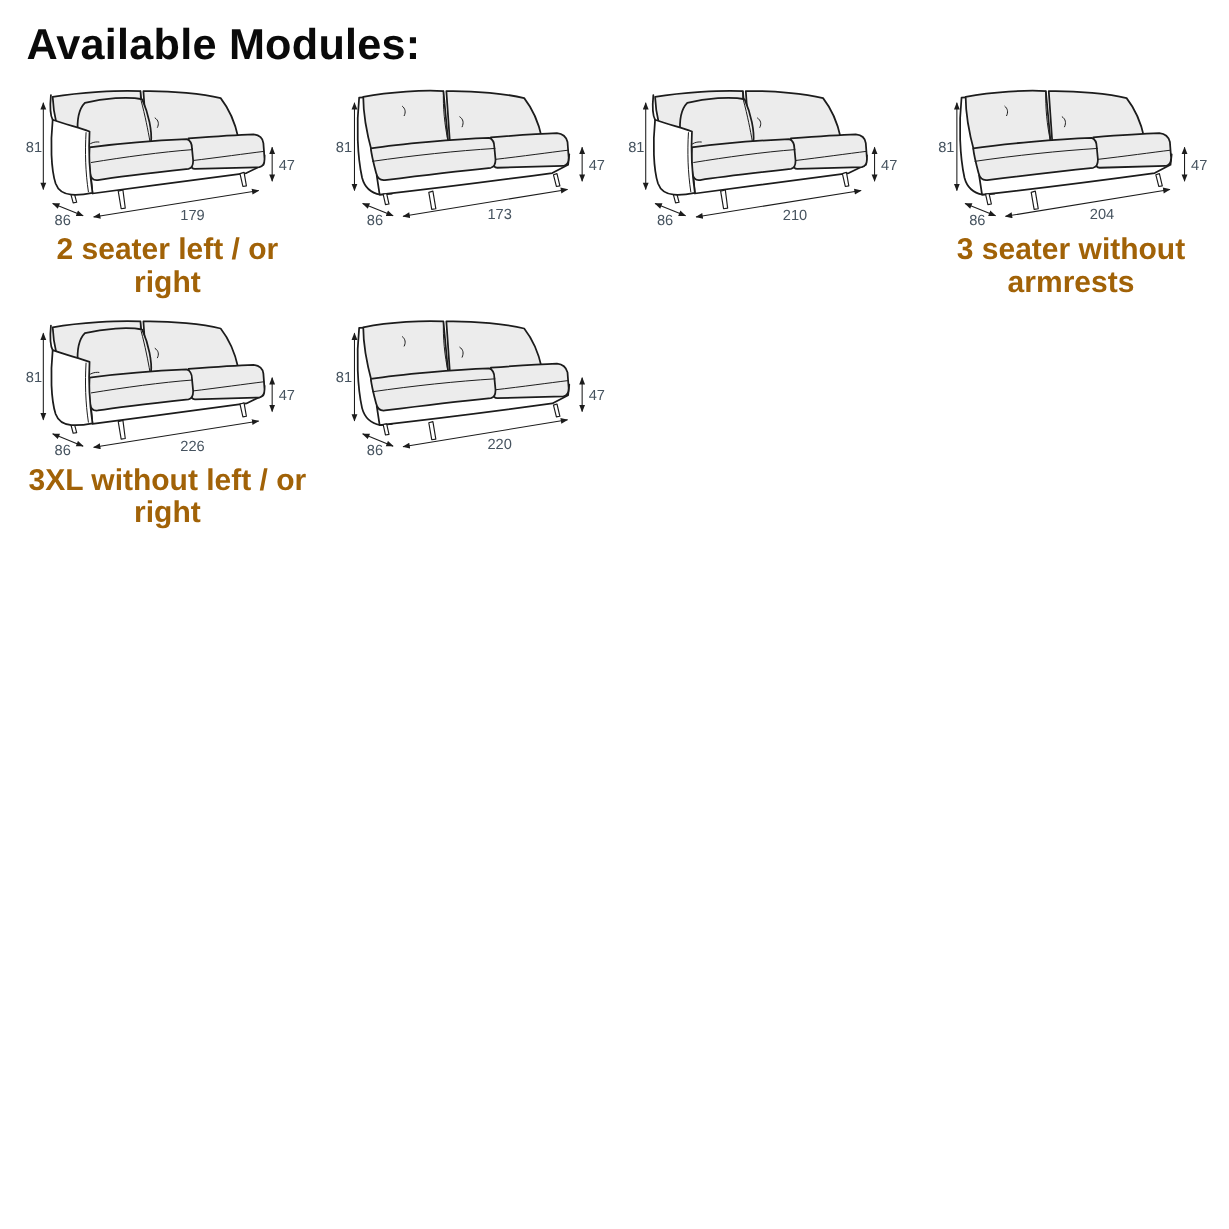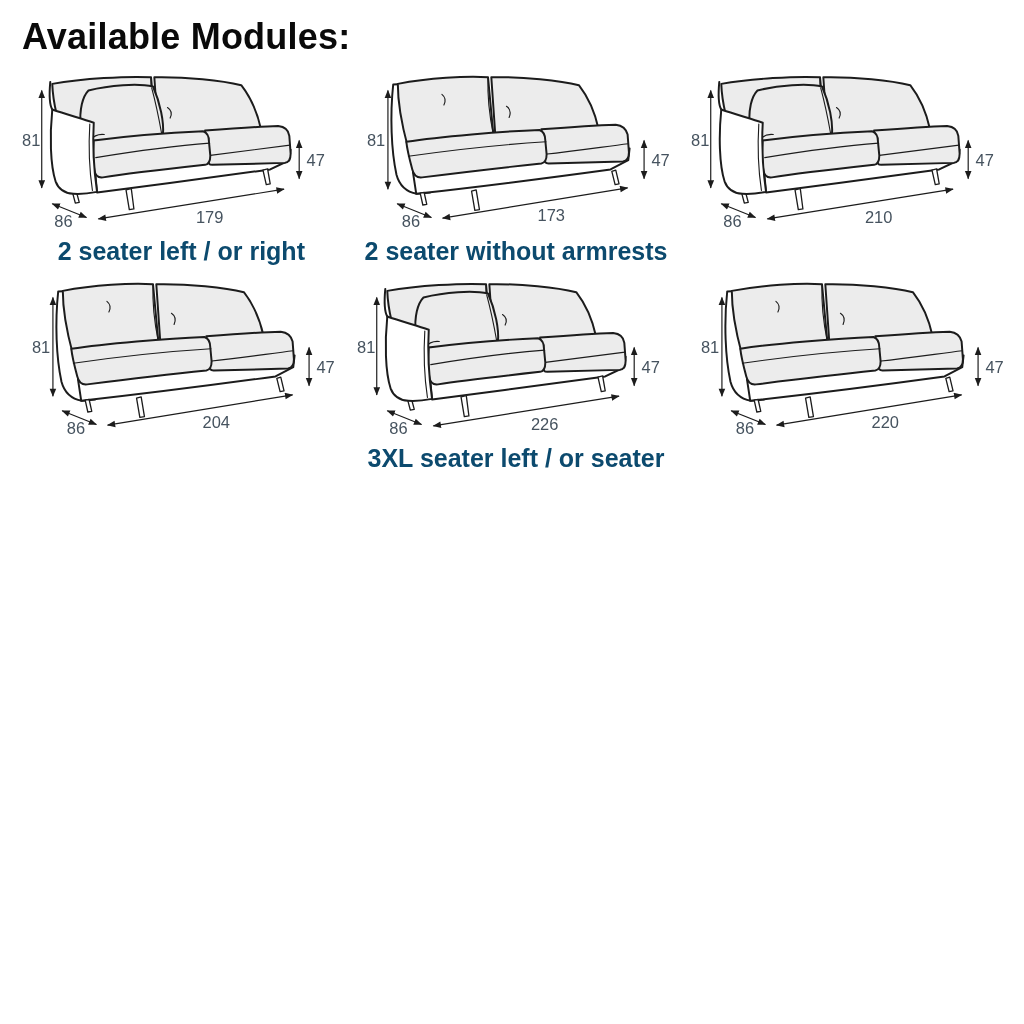--- a/index.html
+++ b/index.html
@@ -1,22 +1,22 @@
 <!DOCTYPE html>
 <html><head>
 <meta charset="utf-8">
 <style>
   html,body{margin:0;padding:0;background:#ffffff;}
   body{width:1024px;height:1024px;overflow:hidden;font-family:"Liberation Sans",sans-serif;}
   .page{padding:10px 12px 0 20px;}
   .page-title{font-size:36px;font-weight:bold;color:#0a0a0a;margin:6px 0 14px 2px;letter-spacing:.2px;}
-  .grid{display:grid;grid-template-columns:1fr 1fr 1fr;column-gap:12px;row-gap:14px;}
+  .grid{display:grid;grid-template-columns:1fr 1fr 1fr 1fr;column-gap:12px;row-gap:14px;}
   figure.module{margin:0;display:flex;flex-direction:column;align-items:center;}
   svg.diagram{width:100%;height:auto;display:block;}
-  figcaption.caption{font-weight:bold;font-size:25px;color:#0c4a6e;text-align:center;margin-top:0;line-height:1.1;}
+  figcaption.caption{font-weight:bold;font-size:25px;color:#a16207;text-align:center;margin-top:0;line-height:1.1;}
   
   .cushion{fill:#ececec;stroke:#1c1c1c;stroke-width:3;stroke-linejoin:round;}
   .frame{fill:#ffffff;stroke:#1c1c1c;stroke-width:3;stroke-linejoin:round;}
   .leg{fill:#ffffff;stroke:#1c1c1c;stroke-width:2;stroke-linejoin:round;}
   .detail{fill:none;stroke:#1c1c1c;stroke-width:1.7;stroke-linecap:round;}
   .thick{fill:none;stroke:#1c1c1c;stroke-width:3;stroke-linecap:round;}
   .dim-line{stroke:#1c1c1c;stroke-width:1.8;fill:none;}
   .dim-label{font-family:"Liberation Sans",sans-serif;font-size:25px;fill:#46535f;text-anchor:middle;}
 </style>
 </head>
@@ -97,21 +97,20 @@
     <figure class="module">
       <svg class="diagram" viewBox="0 0 490 252">
         <use href="#sofa-noarm"></use>
         <g>
           <text class="dim-label" x="32" y="112">81</text>
           <text class="dim-label" x="85" y="236">86</text>
           <text class="dim-label" x="298" y="226">173</text>
           <text class="dim-label" x="464" y="142">47</text>
         </g>
       </svg>
-      <figcaption class="caption">2 seater without armrests</figcaption>
     </figure>
 
     <figure class="module">
       <svg class="diagram" viewBox="0 0 490 252">
         <use href="#sofa-arm"></use>
         <g>
           <text class="dim-label" x="17" y="112">81</text>
           <text class="dim-label" x="66" y="236">86</text>
           <text class="dim-label" x="288" y="229">210</text>
           <text class="dim-label" x="449" y="142">47</text>
@@ -122,33 +121,34 @@
     <figure class="module">
       <svg class="diagram" viewBox="0 0 490 252">
         <use href="#sofa-noarm"></use>
         <g>
           <text class="dim-label" x="32" y="112">81</text>
           <text class="dim-label" x="85" y="236">86</text>
           <text class="dim-label" x="298" y="226">204</text>
           <text class="dim-label" x="464" y="142">47</text>
         </g>
       </svg>
+      <figcaption class="caption">3 seater without armrests</figcaption>
     </figure>
 
     <figure class="module">
       <svg class="diagram" viewBox="0 0 490 252">
         <use href="#sofa-arm"></use>
         <g>
           <text class="dim-label" x="17" y="112">81</text>
           <text class="dim-label" x="66" y="236">86</text>
           <text class="dim-label" x="288" y="229">226</text>
           <text class="dim-label" x="449" y="142">47</text>
         </g>
       </svg>
-      <figcaption class="caption">3XL seater left / or seater</figcaption>
+      <figcaption class="caption">3XL without left / or right</figcaption>
     </figure>
 
     <figure class="module">
       <svg class="diagram" viewBox="0 0 490 252">
         <use href="#sofa-noarm"></use>
         <g>
           <text class="dim-label" x="32" y="112">81</text>
           <text class="dim-label" x="85" y="236">86</text>
           <text class="dim-label" x="298" y="226">220</text>
           <text class="dim-label" x="464" y="142">47</text>

